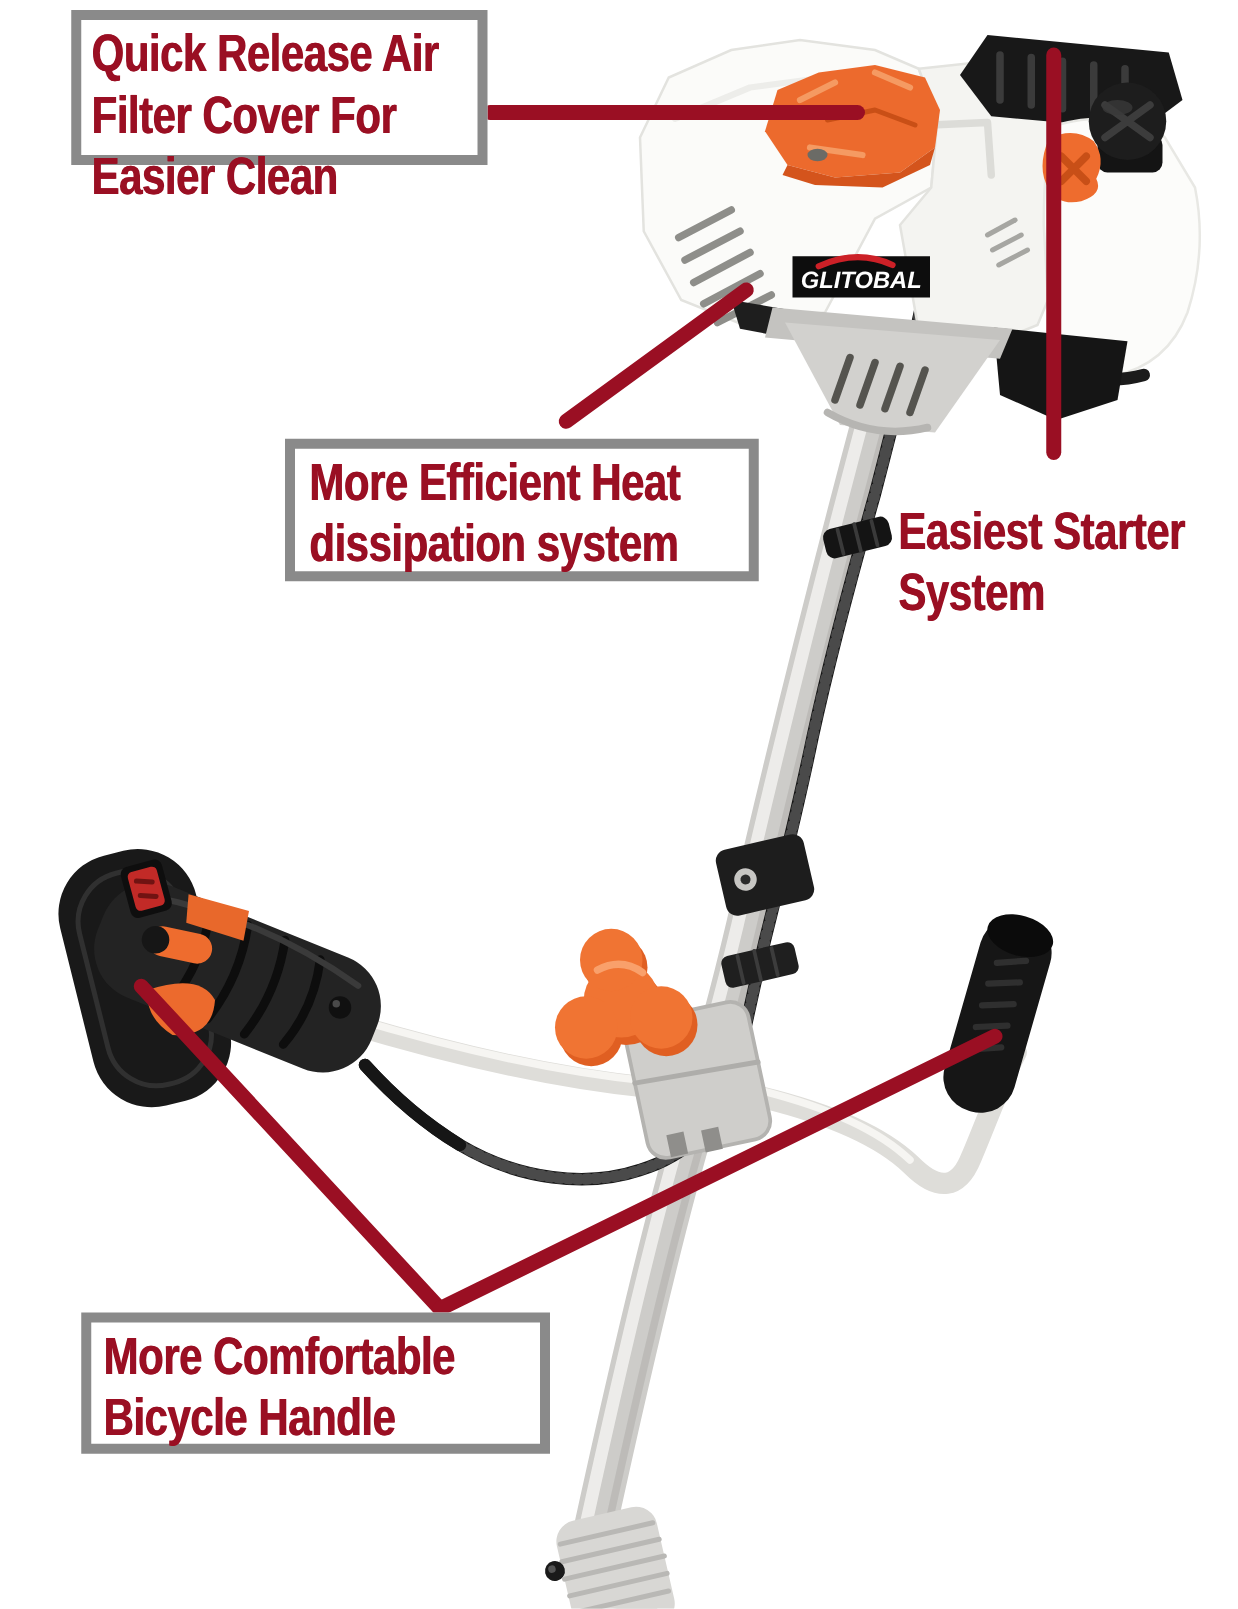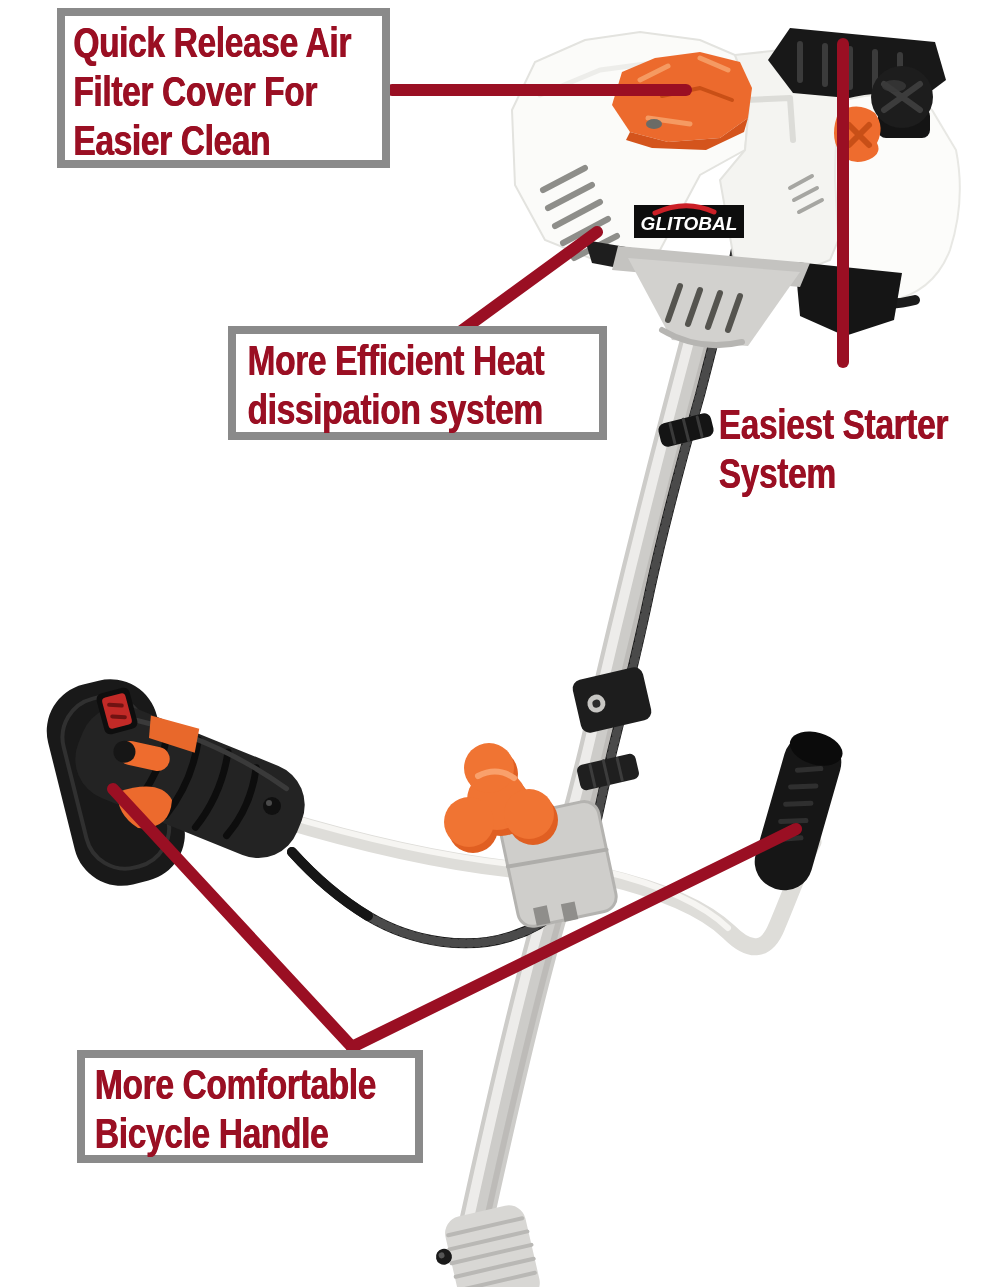--- a/index.html
+++ b/index.html
@@ -189,42 +189,42 @@
 
     <g class="m" stroke="#9a0f23" stroke-width="12">
       <path d="M392,90 L686,90"></path>
       <path d="M597,232 L453,337"></path>
       <path d="M843,44 L843,362"></path>
       <path d="M113,789 L352,1047"></path>
       <path d="M796,829 L352,1047"></path>
     </g>
   </svg>
 
-  <div class="callout box" style="left:57px;top:8px;width:333px;height:160px">
+  <div class="callout box" style="left:57px;top:8px;width:333px;height:124px">
     <div class="ctext">
       <div>Quick Release Air</div>
       <div>Filter Cover For</div>
       <div>Easier Clean</div>
     </div>
   </div>
 
-  <div class="callout box" style="left:228px;top:326px;width:379px;height:114px">
+  <div class="callout box" style="left:228px;top:351px;width:379px;height:114px">
     <div class="ctext" style="padding-left:14px;">
       <div>More Efficient Heat</div>
       <div>dissipation system</div>
     </div>
   </div>
 
   <div class="callout plain" style="left:712px;top:398px;width:275px;height:105px">
     <div class="ctext" style="padding-left:8px;">
       <div>Easiest Starter</div>
       <div>System</div>
     </div>
   </div>
 
-  <div class="callout box" style="left:77px;top:1050px;width:346px;height:113px">
+  <div class="callout box" style="left:65px;top:1050px;width:375px;height:113px">
     <div class="ctext" style="padding-left:12px;">
       <div>More Comfortable</div>
       <div>Bicycle Handle</div>
     </div>
   </div>
 
 </div>
 
 </body></html>

